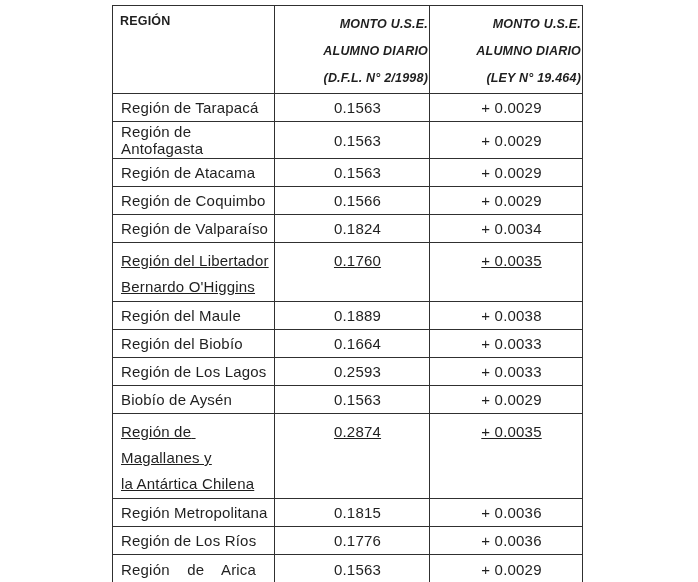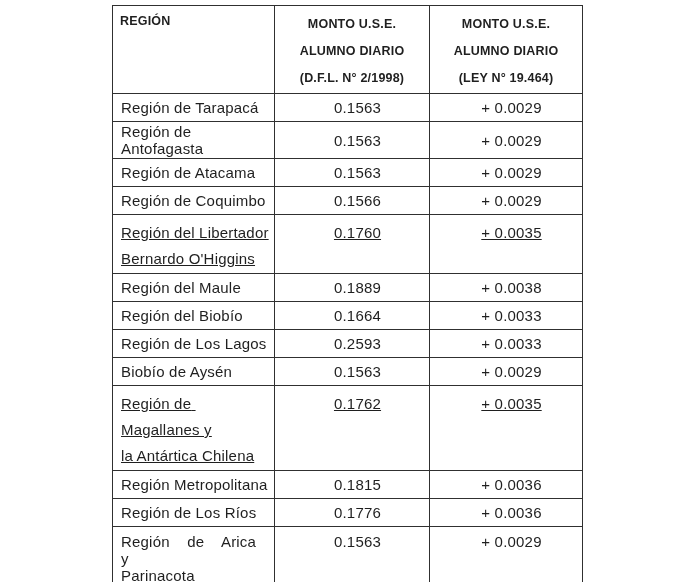--- a/index.html
+++ b/index.html
@@ -34,24 +34,25 @@
     font-size: 12.5px;
     font-weight: bold;
     letter-spacing: 0.2px;
     vertical-align: top;
   }
   th.h-region {
     text-align: left;
     padding: 8px 0 0 7px;
   }
   th.h-monto {
-    text-align: center;
+    text-align: right;
     white-space: pre-line;
     line-height: 27px;
     padding-top: 5px;
+    font-style: italic;
   }
   tr.data-row { height: 28px; }
   td {
     font-size: 15px;
     letter-spacing: 0.2px;
     vertical-align: middle;
   }
   td.c-region {
     text-align: left;
     padding-left: 8px;
@@ -106,20 +107,25 @@
     <tr class="data-row">
       <td class="c-region">Región de Atacama</td>
       <td class="c-val">0.1563</td>
       <td class="c-val">+ 0.0029</td>
     </tr>
     <tr class="data-row">
       <td class="c-region">Región de Coquimbo</td>
       <td class="c-val">0.1566</td>
       <td class="c-val">+ 0.0029</td>
     </tr>
+    <tr class="data-row">
+      <td class="c-region">Región de Valparaíso</td>
+      <td class="c-val">0.1824</td>
+      <td class="c-val">+ 0.0034</td>
+    </tr>
     <tr class="data-row row-spread">
       <td class="c-region">Región del Libertador
 Bernardo O'Higgins</td>
       <td class="c-val">0.1760</td>
       <td class="c-val">+ 0.0035</td>
     </tr>
     <tr class="data-row">
       <td class="c-region">Región del Maule</td>
       <td class="c-val">0.1889</td>
       <td class="c-val">+ 0.0038</td>
@@ -135,21 +141,21 @@
       <td class="c-val">+ 0.0033</td>
     </tr>
     <tr class="data-row">
       <td class="c-region">Biobío de Aysén</td>
       <td class="c-val">0.1563</td>
       <td class="c-val">+ 0.0029</td>
     </tr>
     <tr class="data-row row-spread">
       <td class="c-region">Región de Magallanes y
 la Antártica Chilena</td>
-      <td class="c-val">0.1762</td>
+      <td class="c-val">0.2874</td>
       <td class="c-val">+ 0.0035</td>
     </tr>
     <tr class="data-row">
       <td class="c-region">Región Metropolitana</td>
       <td class="c-val">0.1815</td>
       <td class="c-val">+ 0.0036</td>
     </tr>
     <tr class="data-row">
       <td class="c-region">Región de Los Ríos</td>
       <td class="c-val">0.1776</td>

